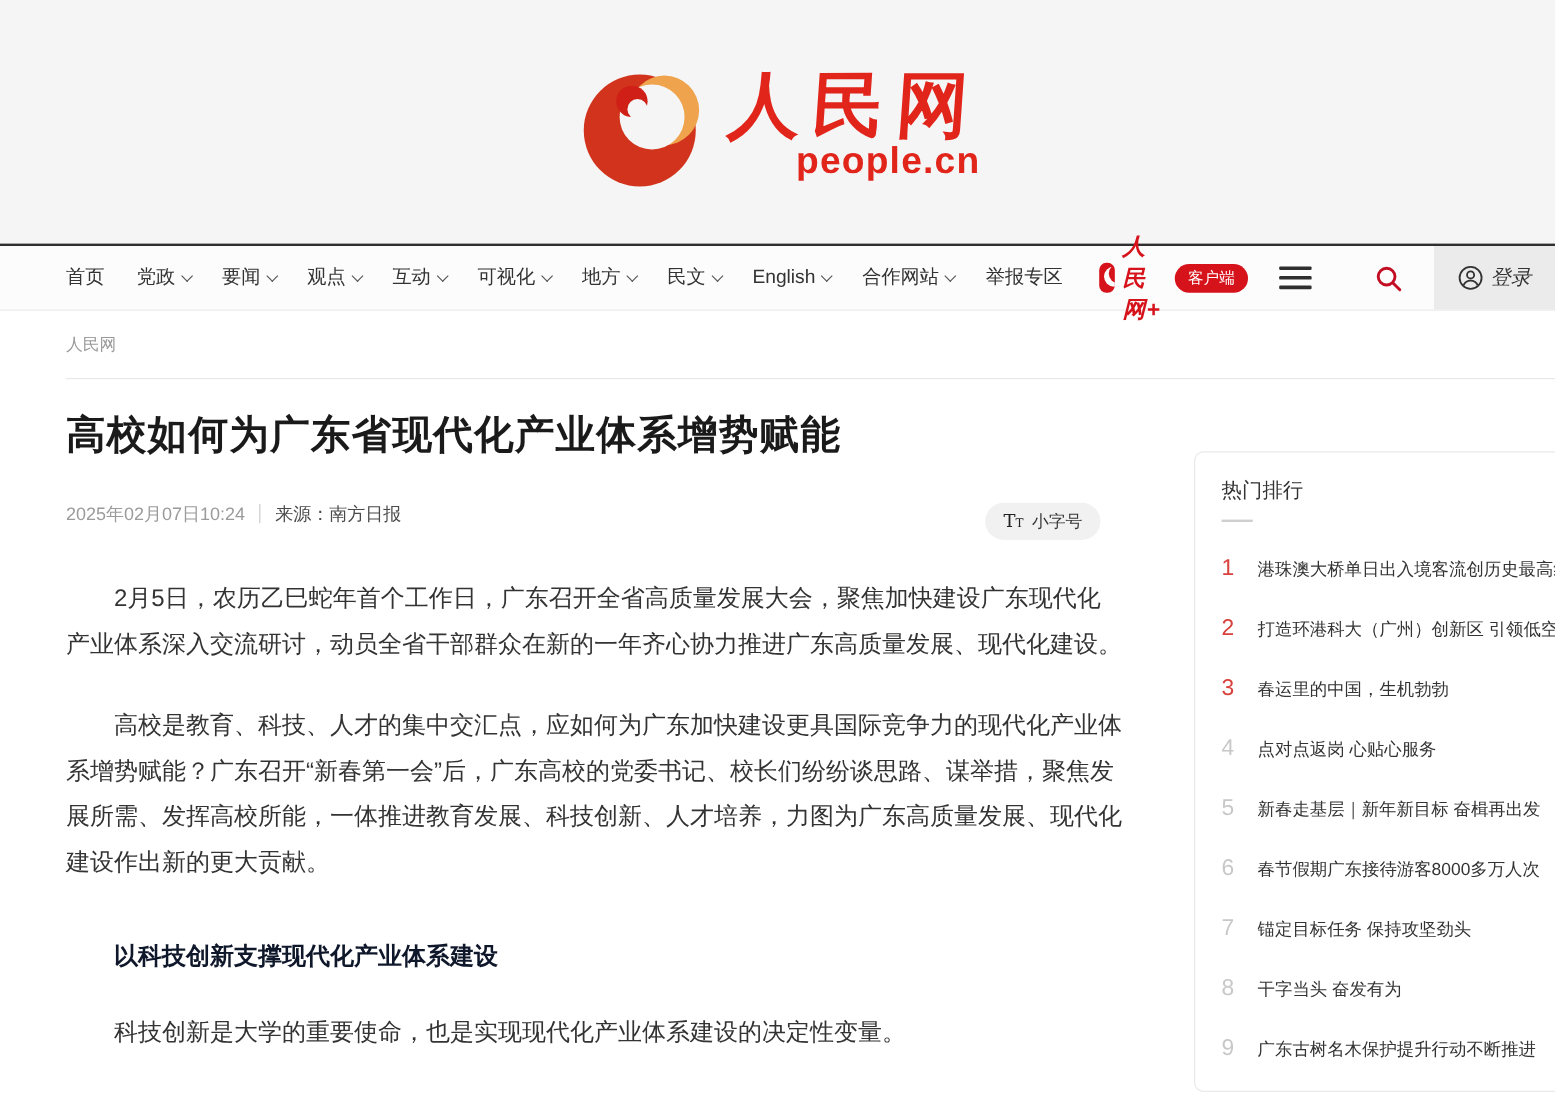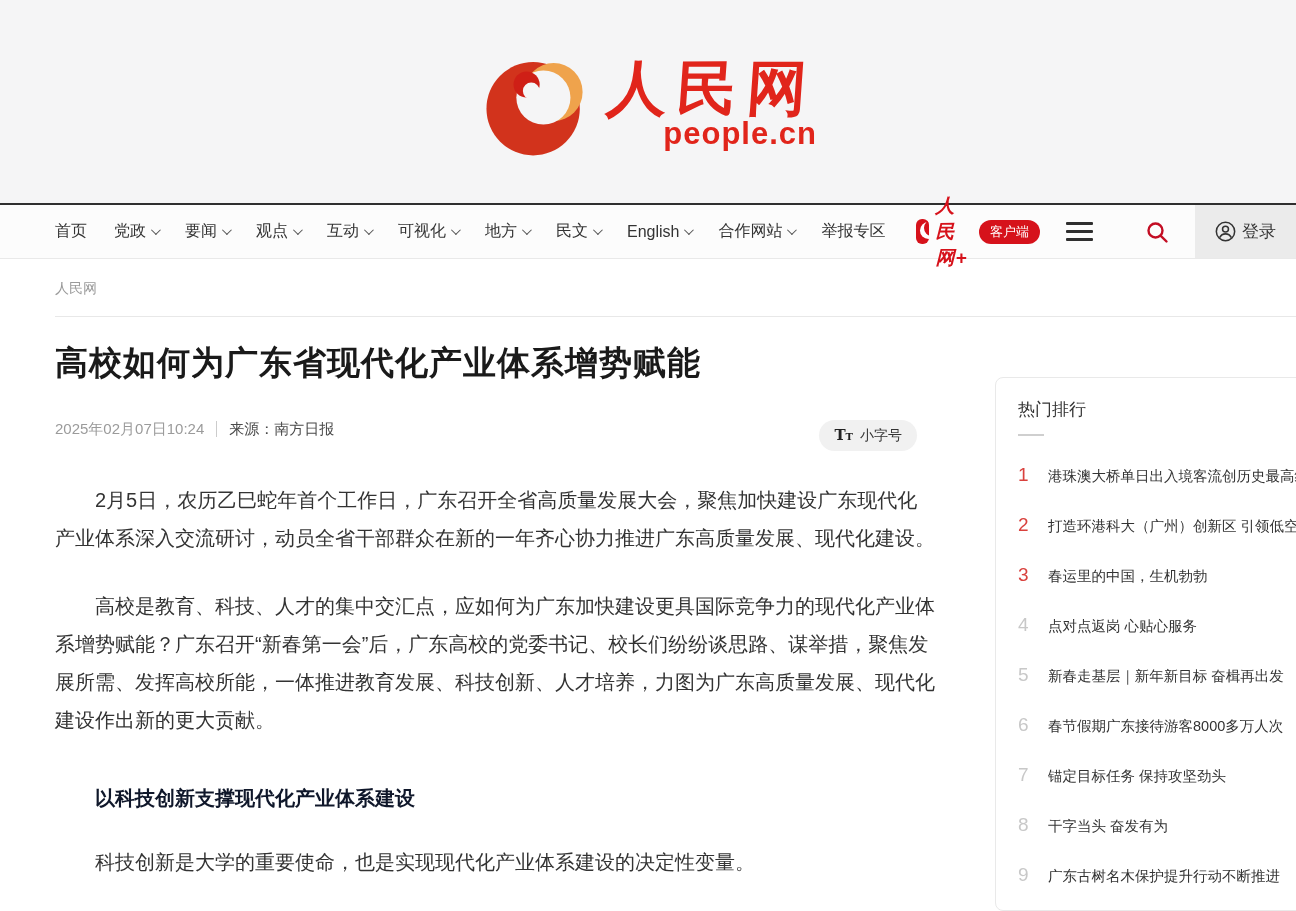--- a/index.html
+++ b/index.html
@@ -22,21 +22,21 @@
   .chev { width:7px; height:7px; border-right:1.5px solid #555; border-bottom:1.5px solid #555;
     transform:rotate(45deg) translateY(-2px); display:inline-block; }
   .client-badge { display:flex; align-items:center; gap:6px; cursor:pointer; margin-left:4px;justify-content:space-between; }
   .client-icon { width:25px; height:25px; background:#d6121b; border-radius:6px; position:relative; overflow:hidden; }
   .client-icon::before { content:""; position:absolute; left:4px; top:3px; width:17px; height:17px;
     border-radius:50%; background:#fff; }
   .client-icon::after { content:""; position:absolute; left:8px; top:1px; width:16px; height:16px;
     border-radius:50%; background:#d6121b; }
   .client-brand { color:#d6121b; font-weight:700; font-style:italic; font-size:19px; letter-spacing:1px; }
   .client-pill { background:#d6121b; color:#fff; font-size:13px; padding:3px 11px; border-radius:999px; white-space:nowrap; }
-  .nav-tools { display:flex; align-items:stretch; }
+  .nav-tools { display:flex; align-items:stretch;font-style:italic; }
   .hamburger { display:flex; flex-direction:column; justify-content:center; gap:5px; padding:0 26px; cursor:pointer; }
   .hamburger span { width:27px; height:3px; background:#2f2f2f; border-radius:1px; }
   .search-btn { display:flex; align-items:center; padding:0 26px; cursor:pointer; }
   .login-box { background:#ebebeb; display:flex; align-items:center; gap:6px; padding:0 20px; cursor:pointer;
     font-size:17px; color:#333; }
 
   
   .crumb-row { padding:20px 0 18px 55px; background:#fff; }
   .crumb { font-size:14px; color:#9a9a9a; cursor:pointer; }
   .page-divider { border:none; border-top:1px solid #e8e8e8; margin-left:55px; }
@@ -45,21 +45,21 @@
   .content { position:relative; }
   .article { margin-left:55px; width:880px; padding-top:24px; }
   .article-title { font-size:33px; font-weight:700; color:#1a1a1a; letter-spacing:1px; line-height:1.35; }
   .meta-row { display:flex; align-items:flex-start; margin-top:34px; }
   .meta-left { display:flex; align-items:center; font-size:15px; }
   .meta-date { color:#9b9b9b; }
   .meta-sep { width:1px; height:16px; background:#ccc; margin:0 12px; }
   .meta-source { color:#4a4a4a; }
   .font-size-btn { margin-left:auto; margin-right:18px; background:#f1f1f1; border:none; border-radius:16px;
     padding:6px 15px; display:flex; align-items:baseline; gap:7px; cursor:pointer; font-size:14px; color:#333; }
-  .tt-glyph { font-family:"DejaVu Serif","Liberation Serif",serif; font-weight:700; color:#222; font-size:15px; }
+  .tt-glyph { font-family:"DejaVu Serif","Liberation Serif",serif; font-weight:400; color:#222; font-size:15px; }
   .tt-glyph small { font-size:10px; }
   .article p.body-p { font-size:20px; line-height:38px; color:#333; text-indent:2em; margin-top:30px; }
   .article h2.sub-head { font-size:20px; line-height:30px; color:#0f172a; font-weight:700; text-indent:2em; margin-top:44px; }
 
   
   .sidebar { position:absolute; left:995px; top:60px; width:345px; border:1px solid #e9e9e9; border-radius:8px;
     padding:20px 0 24px 22px; background:#fff; }
   .sidebar-title { font-size:17px; color:#333; }
   .sidebar-dash { width:26px; height:2px; background:#cfcfcf; margin-top:13px; }
   .rank-list { list-style:none; margin-top:8px; }

